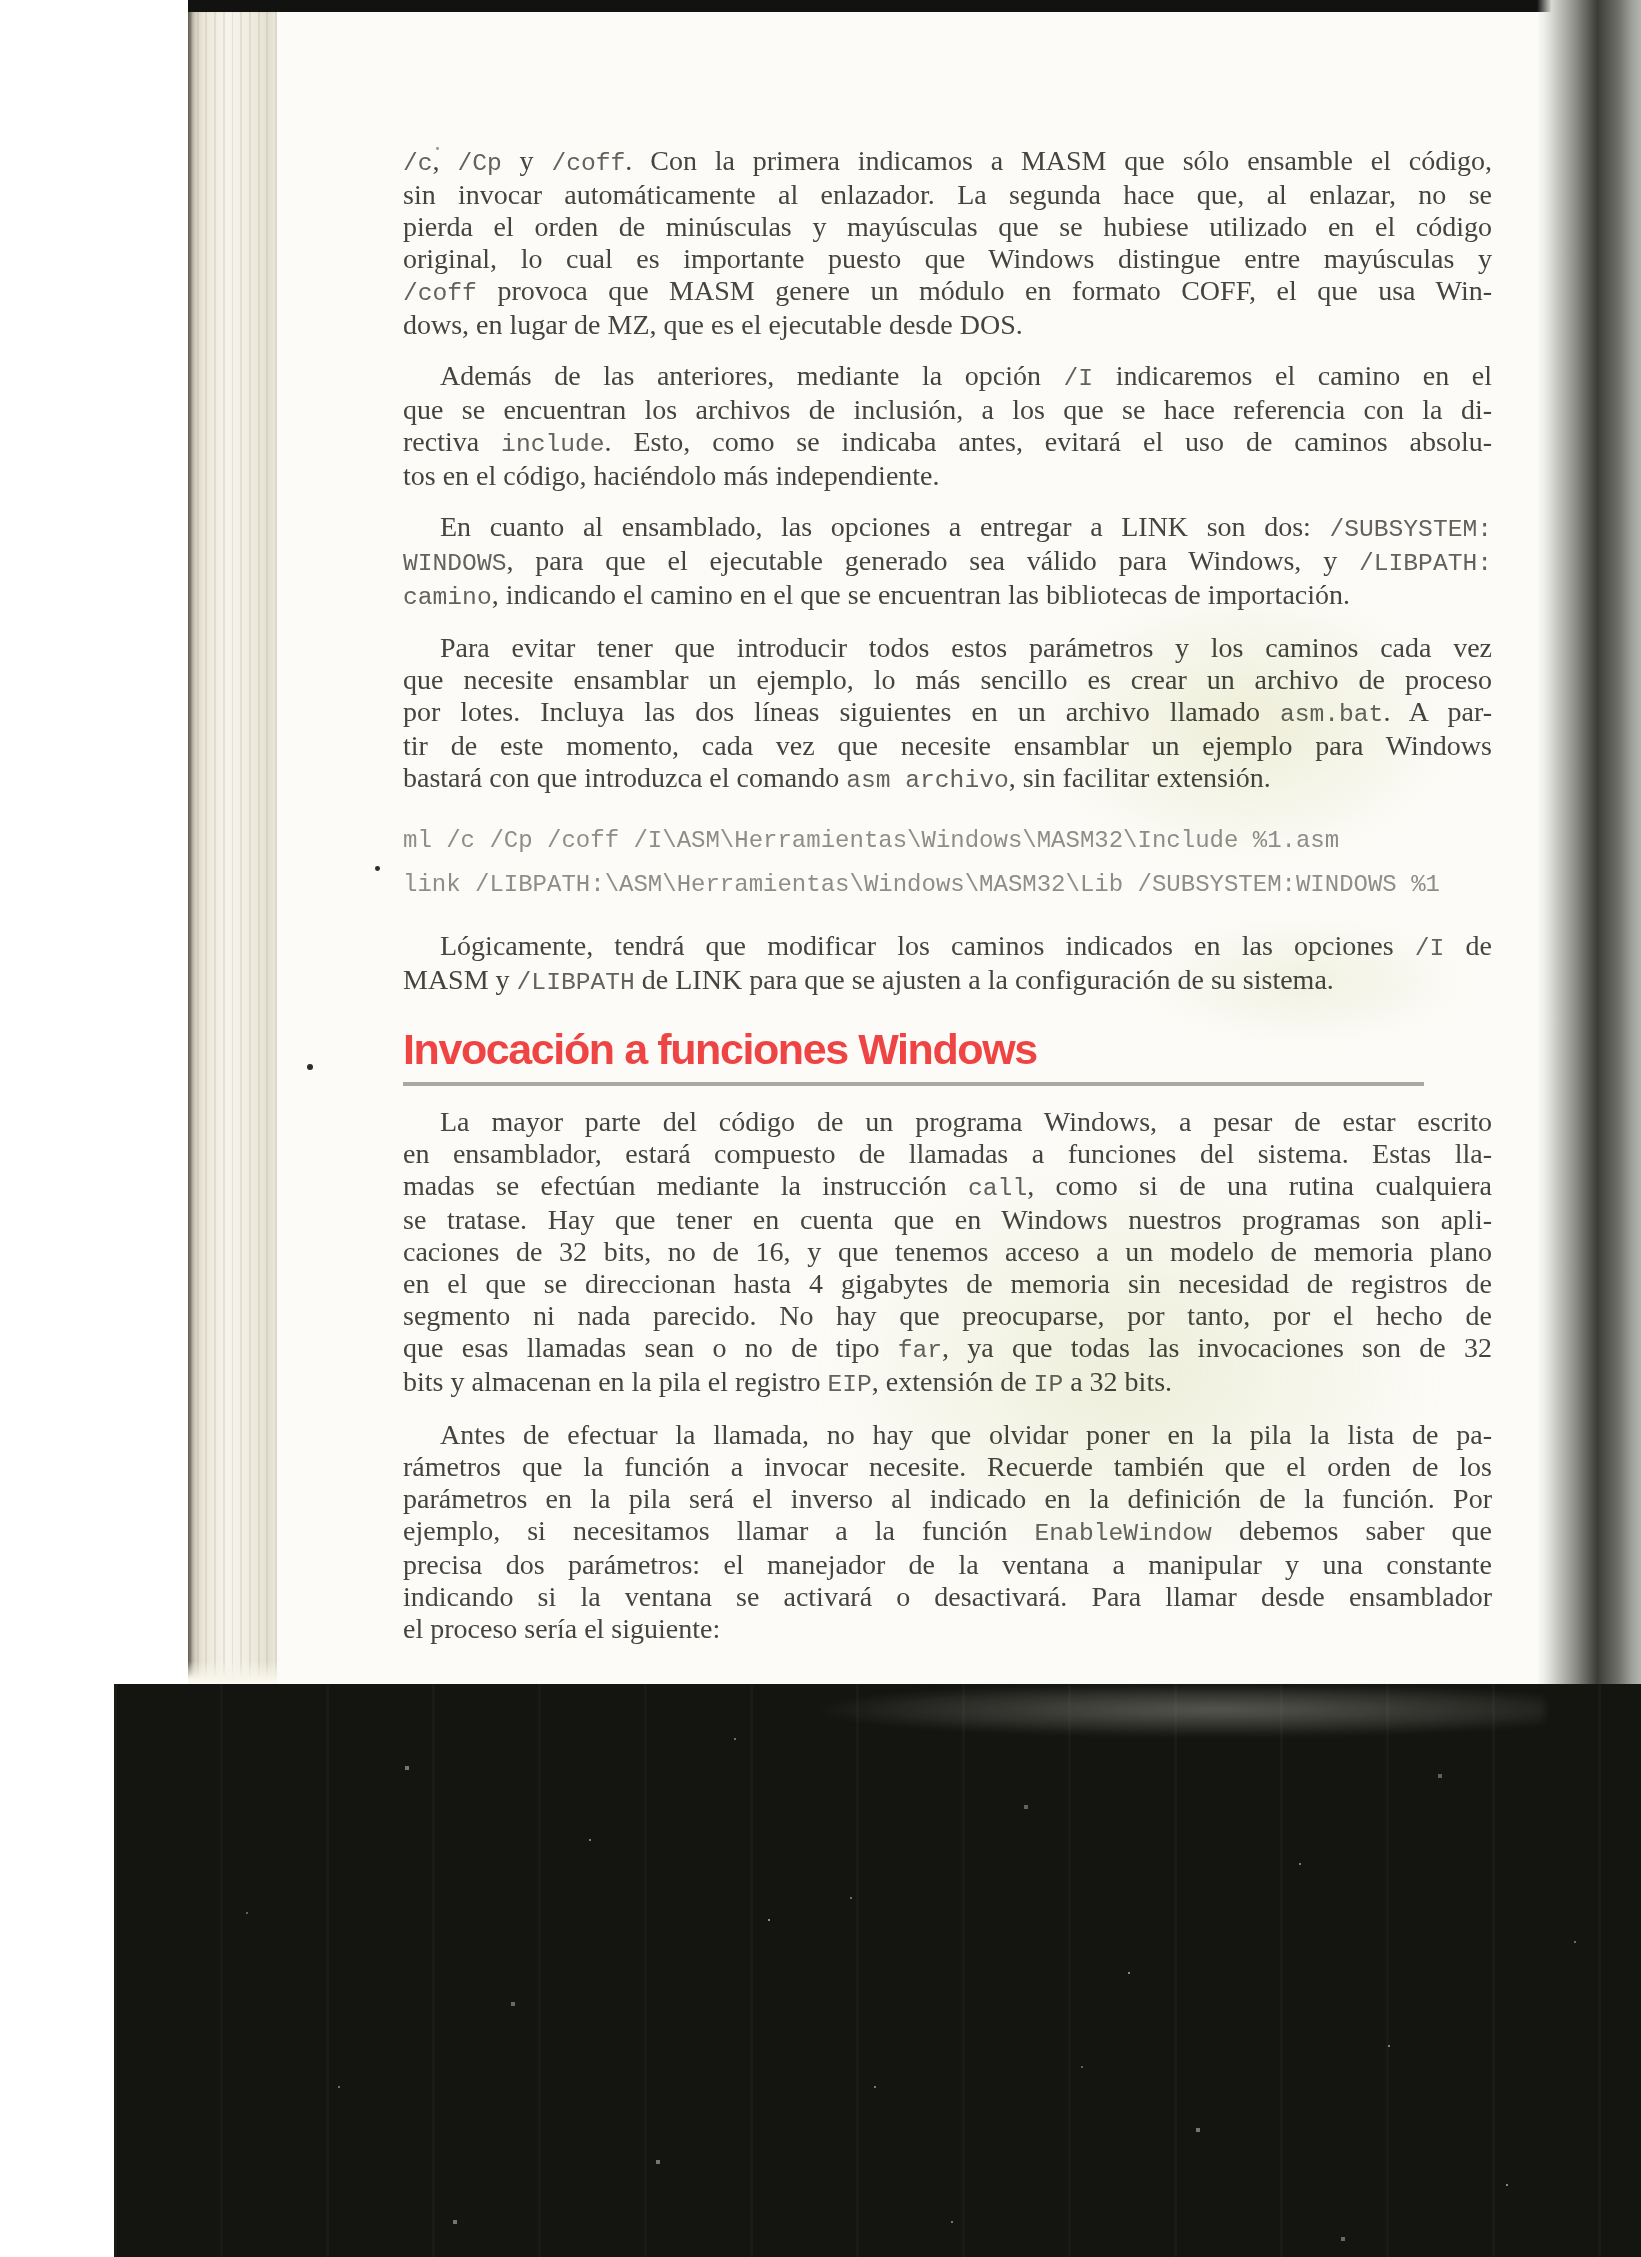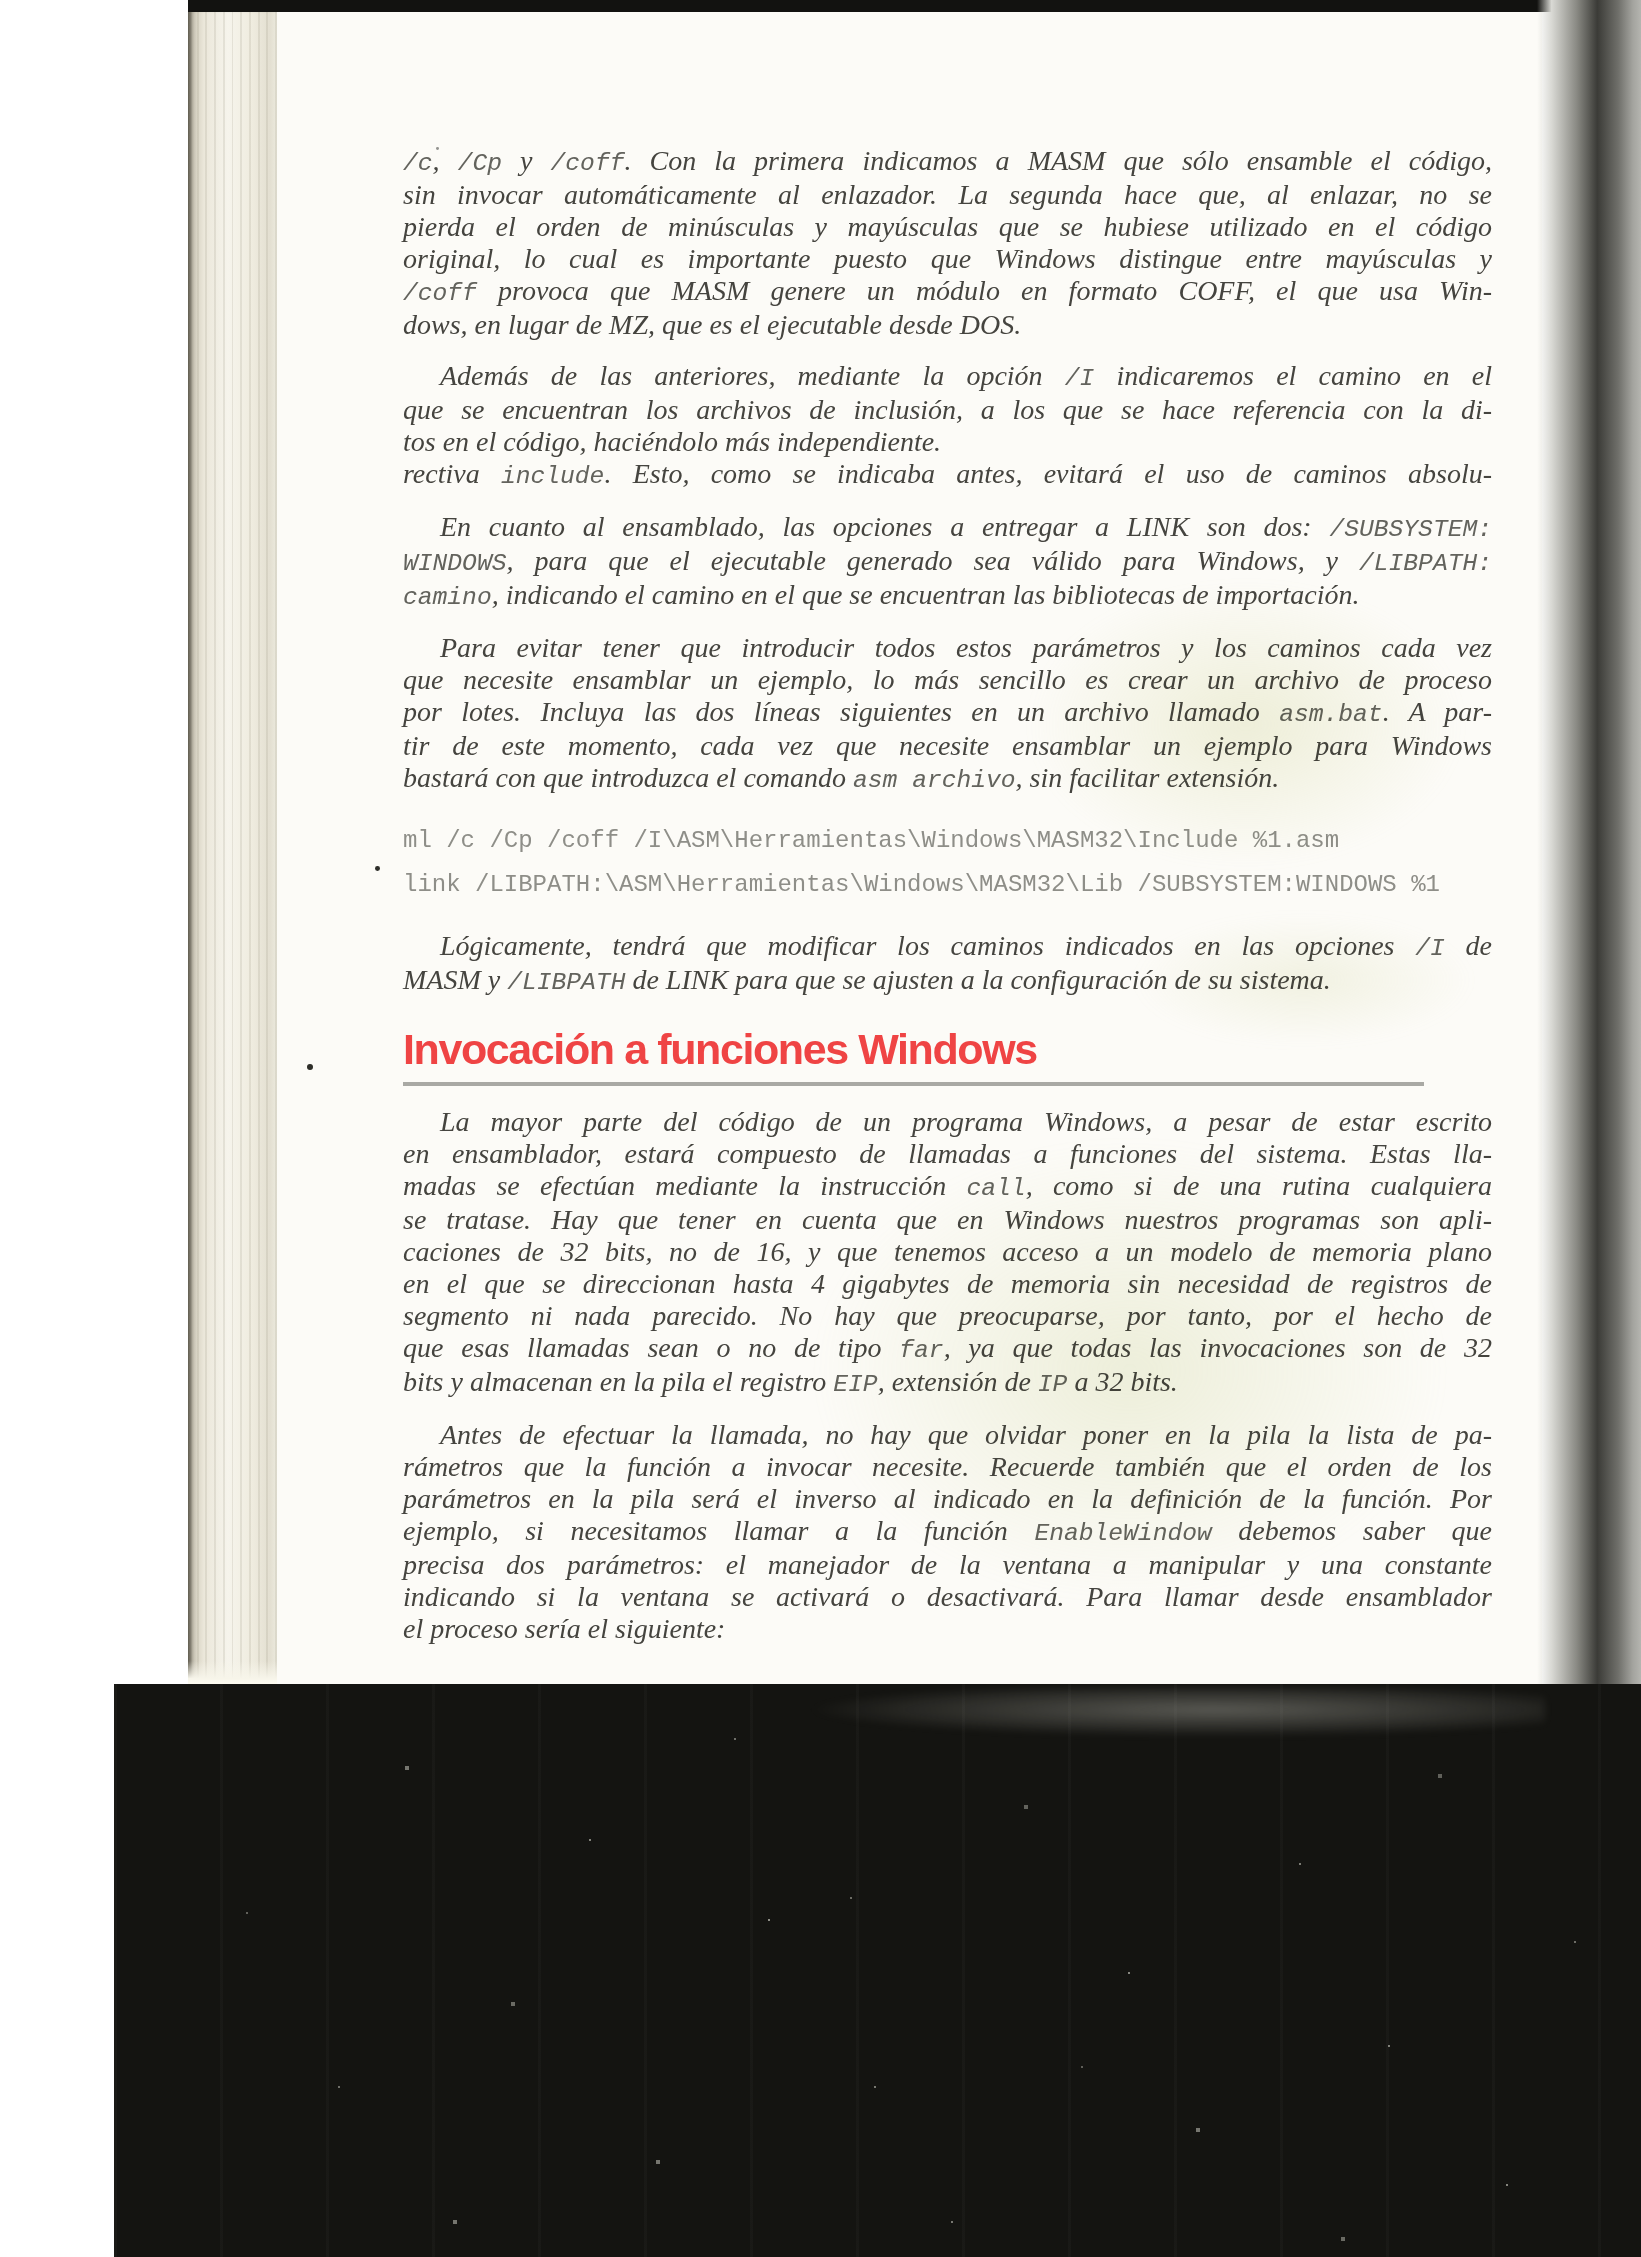--- a/index.html
+++ b/index.html
@@ -55,21 +55,21 @@
   #page-badge{left:355px;top:65px;width:79px;height:36px;background:#4c4c48;color:#ffffff;
     font:700 26px/36px "Liberation Sans",sans-serif;text-align:center;letter-spacing:0.5px;
     box-shadow:0 1px 0 rgba(0,0,0,0.25);}
   #chapter-title{left:480px;top:66px;font:italic 400 27px/33px "Liberation Serif",serif;color:#52524c;}
   #header-rule{left:353px;top:114px;width:1139px;height:8.7px;
     background:linear-gradient(180deg,#32322e 0 58%,#fbfbf8 58% 70%,#62625d 70% 100%);}
 
   
   #body-column{left:403px;top:145px;width:1089px;z-index:7;
     font:28px/32px "Liberation Serif",serif;color:#45443f;}
-  .para{margin:0;font-style:italic;}
+  .para{margin:0;}
   .line{text-align:justify;text-align-last:justify;white-space:nowrap;}
   .line.last{text-align-last:left;}
   .para.indent .line:first-child{text-indent:37px;margin-top:19px;}
   .mono{font-family:"Liberation Mono","DejaVu Sans Mono",monospace;font-size:0.88em;color:#63635d;}
   .codeblock{margin:23px 0 23px 0;font:24px/44px "Liberation Mono","DejaVu Sans Mono",monospace;color:#8e8e88;}
   .codeline{white-space:pre;}
   .heading{margin-top:27px;font:700 43px/48px "Liberation Sans",sans-serif;color:#ef4444;letter-spacing:-1.4px;}
   .heading-rule{margin-top:8.7px;margin-bottom:20px;width:1021px;height:3.9px;background:#a9a9a4;}
 </style>
 </head>
@@ -94,22 +94,22 @@
       <div class="line"><span class="mono">/c</span><span>, </span><span class="mono">/Cp</span><span> y </span><span class="mono">/coff</span><span>. Con la primera indicamos a MASM que sólo ensamble el código,</span></div>
       <div class="line"><span>sin invocar automáticamente al enlazador. La segunda hace que, al enlazar, no se</span></div>
       <div class="line"><span>pierda el orden de minúsculas y mayúsculas que se hubiese utilizado en el código</span></div>
       <div class="line"><span>original, lo cual es importante puesto que Windows distingue entre mayúsculas y</span></div>
       <div class="line"><span class="mono">/coff</span><span> provoca que MASM genere un módulo en formato COFF, el que usa Win-</span></div>
       <div class="line last"><span>dows, en lugar de MZ, que es el ejecutable desde DOS.</span></div>
     </div>
     <div class="para indent">
       <div class="line"><span>Además de las anteriores, mediante la opción </span><span class="mono">/I</span><span> indicaremos el camino en el</span></div>
       <div class="line"><span>que se encuentran los archivos de inclusión, a los que se hace referencia con la di-</span></div>
+      <div class="line"><span>rectiva </span><span class="mono">include</span><span>. Esto, como se indicaba antes, evitará el uso de caminos absolu-</span></div>
       <div class="line last"><span>tos en el código, haciéndolo más independiente.</span></div>
-      <div class="line"><span>rectiva </span><span class="mono">include</span><span>. Esto, como se indicaba antes, evitará el uso de caminos absolu-</span></div>
     </div>
     <div class="para indent">
       <div class="line"><span>En cuanto al ensamblado, las opciones a entregar a LINK son dos: </span><span class="mono">/SUBSYSTEM:</span></div>
       <div class="line"><span class="mono">WINDOWS</span><span>, para que el ejecutable generado sea válido para Windows, y </span><span class="mono">/LIBPATH:</span></div>
       <div class="line last"><span class="mono">camino</span><span>, indicando el camino en el que se encuentran las bibliotecas de importación.</span></div>
     </div>
     <div class="para indent">
       <div class="line"><span>Para evitar tener que introducir todos estos parámetros y los caminos cada vez</span></div>
       <div class="line"><span>que necesite ensamblar un ejemplo, lo más sencillo es crear un archivo de proceso</span></div>
       <div class="line"><span>por lotes. Incluya las dos líneas siguientes en un archivo llamado </span><span class="mono">asm.bat</span><span>. A par-</span></div>

